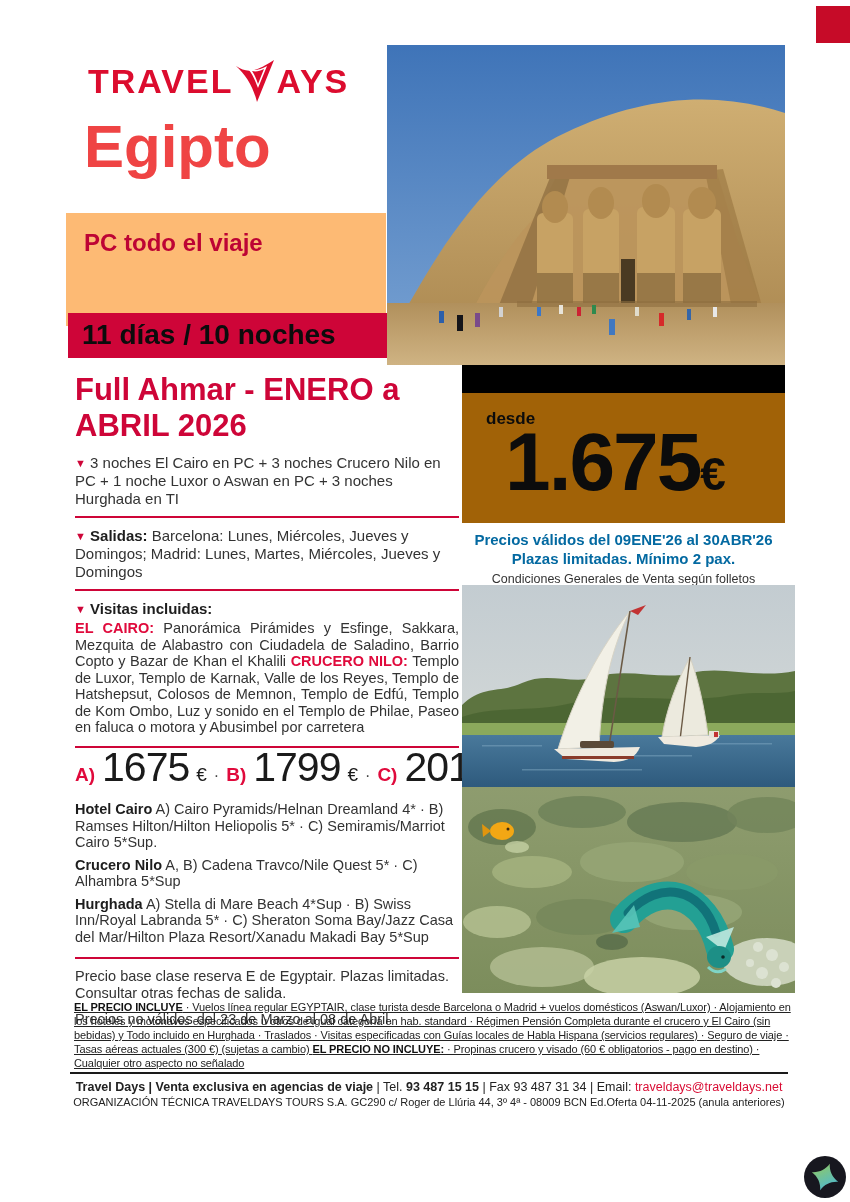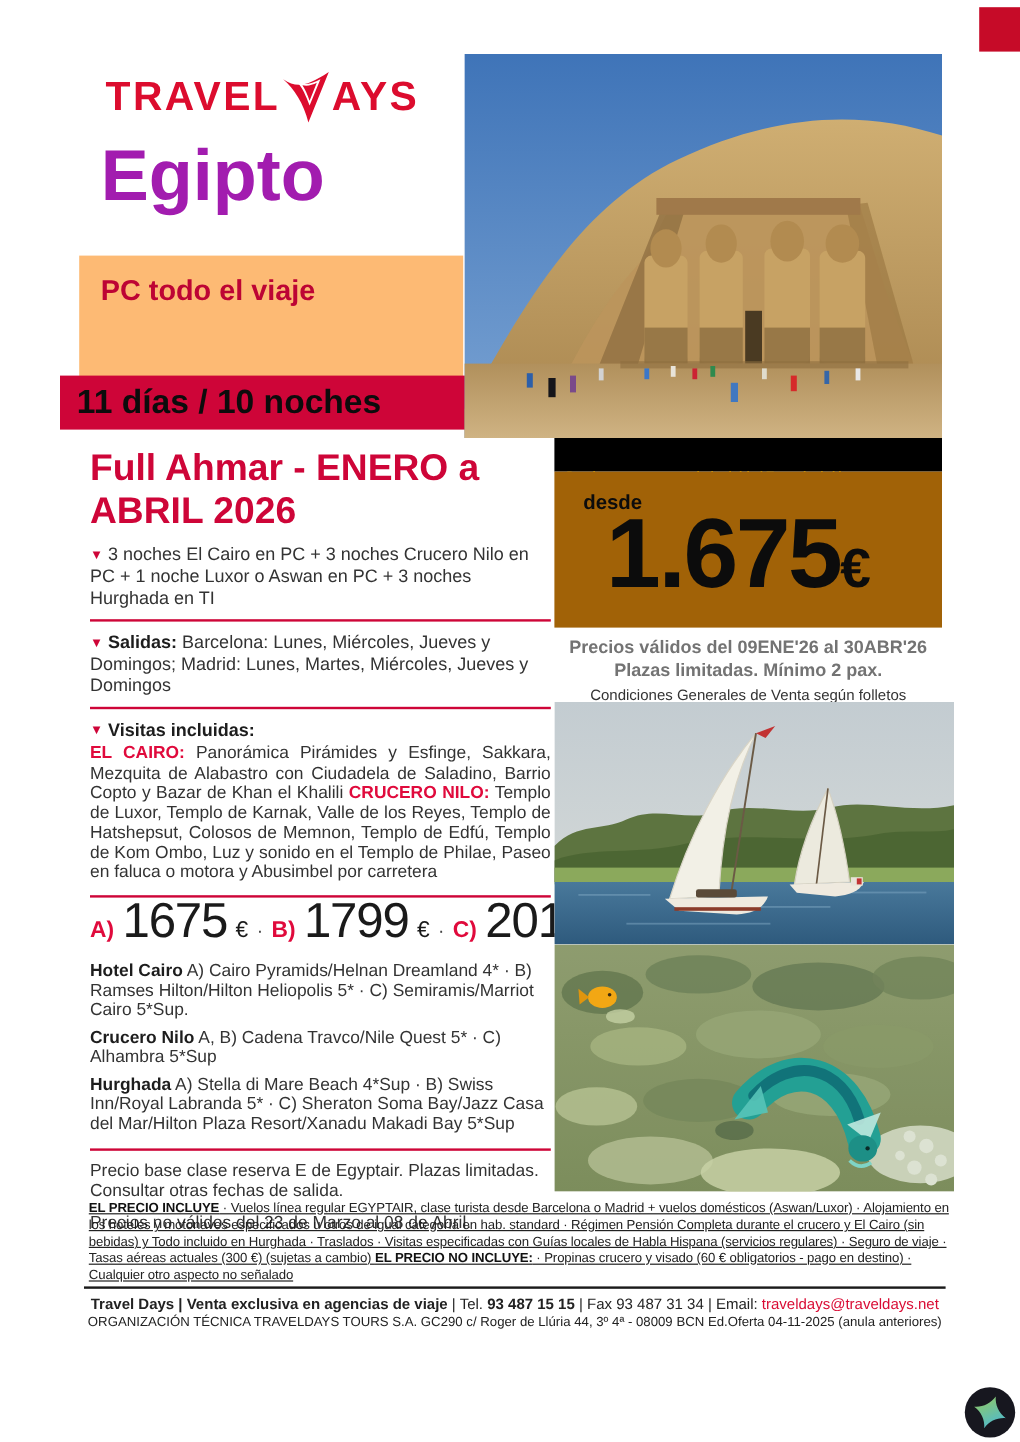--- a/index.html
+++ b/index.html
@@ -4,24 +4,24 @@
 <style>
   html,body{margin:0;padding:0;background:#ffffff;}
   .page{
     position:relative;width:850px;height:1202px;background:#ffffff;overflow:hidden;
     font-family:"Liberation Sans","DejaVu Sans",sans-serif;color:#2e2e2e;
   }
   
   .logo{position:absolute;left:88px;top:64px;display:flex;align-items:flex-start;
         font-weight:bold;font-size:34px;letter-spacing:2px;color:#dc0c2e;line-height:1;}
   .logo .dglyph{width:42px;height:46px;margin:-6px 0 0 1px;}
-  .title{position:absolute;left:84px;top:112px;font-size:60px;font-weight:bold;color:#a21caf;letter-spacing:0;}
+  .title{position:absolute;left:84px;top:112px;font-size:60px;font-weight:bold;color:#ef4444;letter-spacing:0;}
   .band-yellow{position:absolute;left:66px;top:213px;width:320px;height:113px;background:#fdba74;}
   .band-yellow .pc{position:absolute;left:18px;top:16px;font-size:24px;font-weight:bold;color:#bd0434;}
-  .band-crimson{position:absolute;left:50px;top:313px;width:380px;height:45px;background:#ce0538;}
+  .band-crimson{position:absolute;left:68px;top:313px;width:380px;height:45px;background:#ce0538;}
   .band-crimson .dur{position:absolute;left:14px;top:6px;font-size:28px;font-weight:bold;color:#0c0c0c;}
   
   .photo-main{position:absolute;left:387px;top:45px;width:398px;height:320px;}
   .photo-nile{position:absolute;left:462px;top:585px;width:333px;height:202px;}
   .photo-reef{position:absolute;left:462px;top:787px;width:333px;height:206px;}
   
   .col-top{position:absolute;left:75px;top:372px;width:384px;}
   .col-bottom{position:absolute;left:75px;top:742px;width:384px;}
   h2.offer{margin:0 0 10px 0;font-size:31px;line-height:36px;font-weight:bold;color:#ce0538;}
   .tri{color:#ce0538;font-size:11px;vertical-align:1px;}
@@ -40,21 +40,21 @@
   
   .priceband{position:absolute;left:462px;top:365px;width:323px;height:28px;background:#000;
              display:flex;align-items:center;}
   .priceband span{color:#ffc400;font-weight:bold;font-size:10px;padding-left:10px;white-space:nowrap;margin-top:36px;}
   .pricebox{position:absolute;left:462px;top:393px;width:323px;height:130px;background:#a16207;}
   .pricebox .desde{position:absolute;left:24px;top:16px;font-size:17px;font-weight:bold;color:#0c0c0c;}
   .pricebox .big{position:absolute;left:0;right:16px;top:28px;text-align:center;color:#0c0c0c;
                  font-weight:bold;font-size:82px;letter-spacing:-2px;line-height:1;}
   .pricebox .big .eur{font-size:46px;font-weight:bold;letter-spacing:0;}
   .validity{position:absolute;left:462px;top:530px;width:323px;text-align:center;}
-  .validity .v1{font-size:15px;font-weight:bold;color:#737373;line-height:19px;margin:0;}
+  .validity .v1{font-size:15px;font-weight:bold;color:#0369a1;line-height:19px;margin:0;}
   .validity .v2{font-size:12.5px;color:#333;line-height:16px;margin:3px 0 0 0;}
   
   .fineprint{position:absolute;left:74px;top:1000px;width:718px;font-size:11px;line-height:14px;
              color:#222;letter-spacing:-0.1px;text-decoration:underline;}
   .fineprint b{color:#111;}
   .footer{position:absolute;left:70px;top:1072px;width:718px;border-top:2px solid #1a1a1a;
           padding-top:5px;text-align:center;color:#222;}
   .footer .l1{font-size:12.5px;line-height:16px;}
   .footer .l2{font-size:11px;line-height:14px;}
   .footer a{color:#d90c34;text-decoration:none;}

